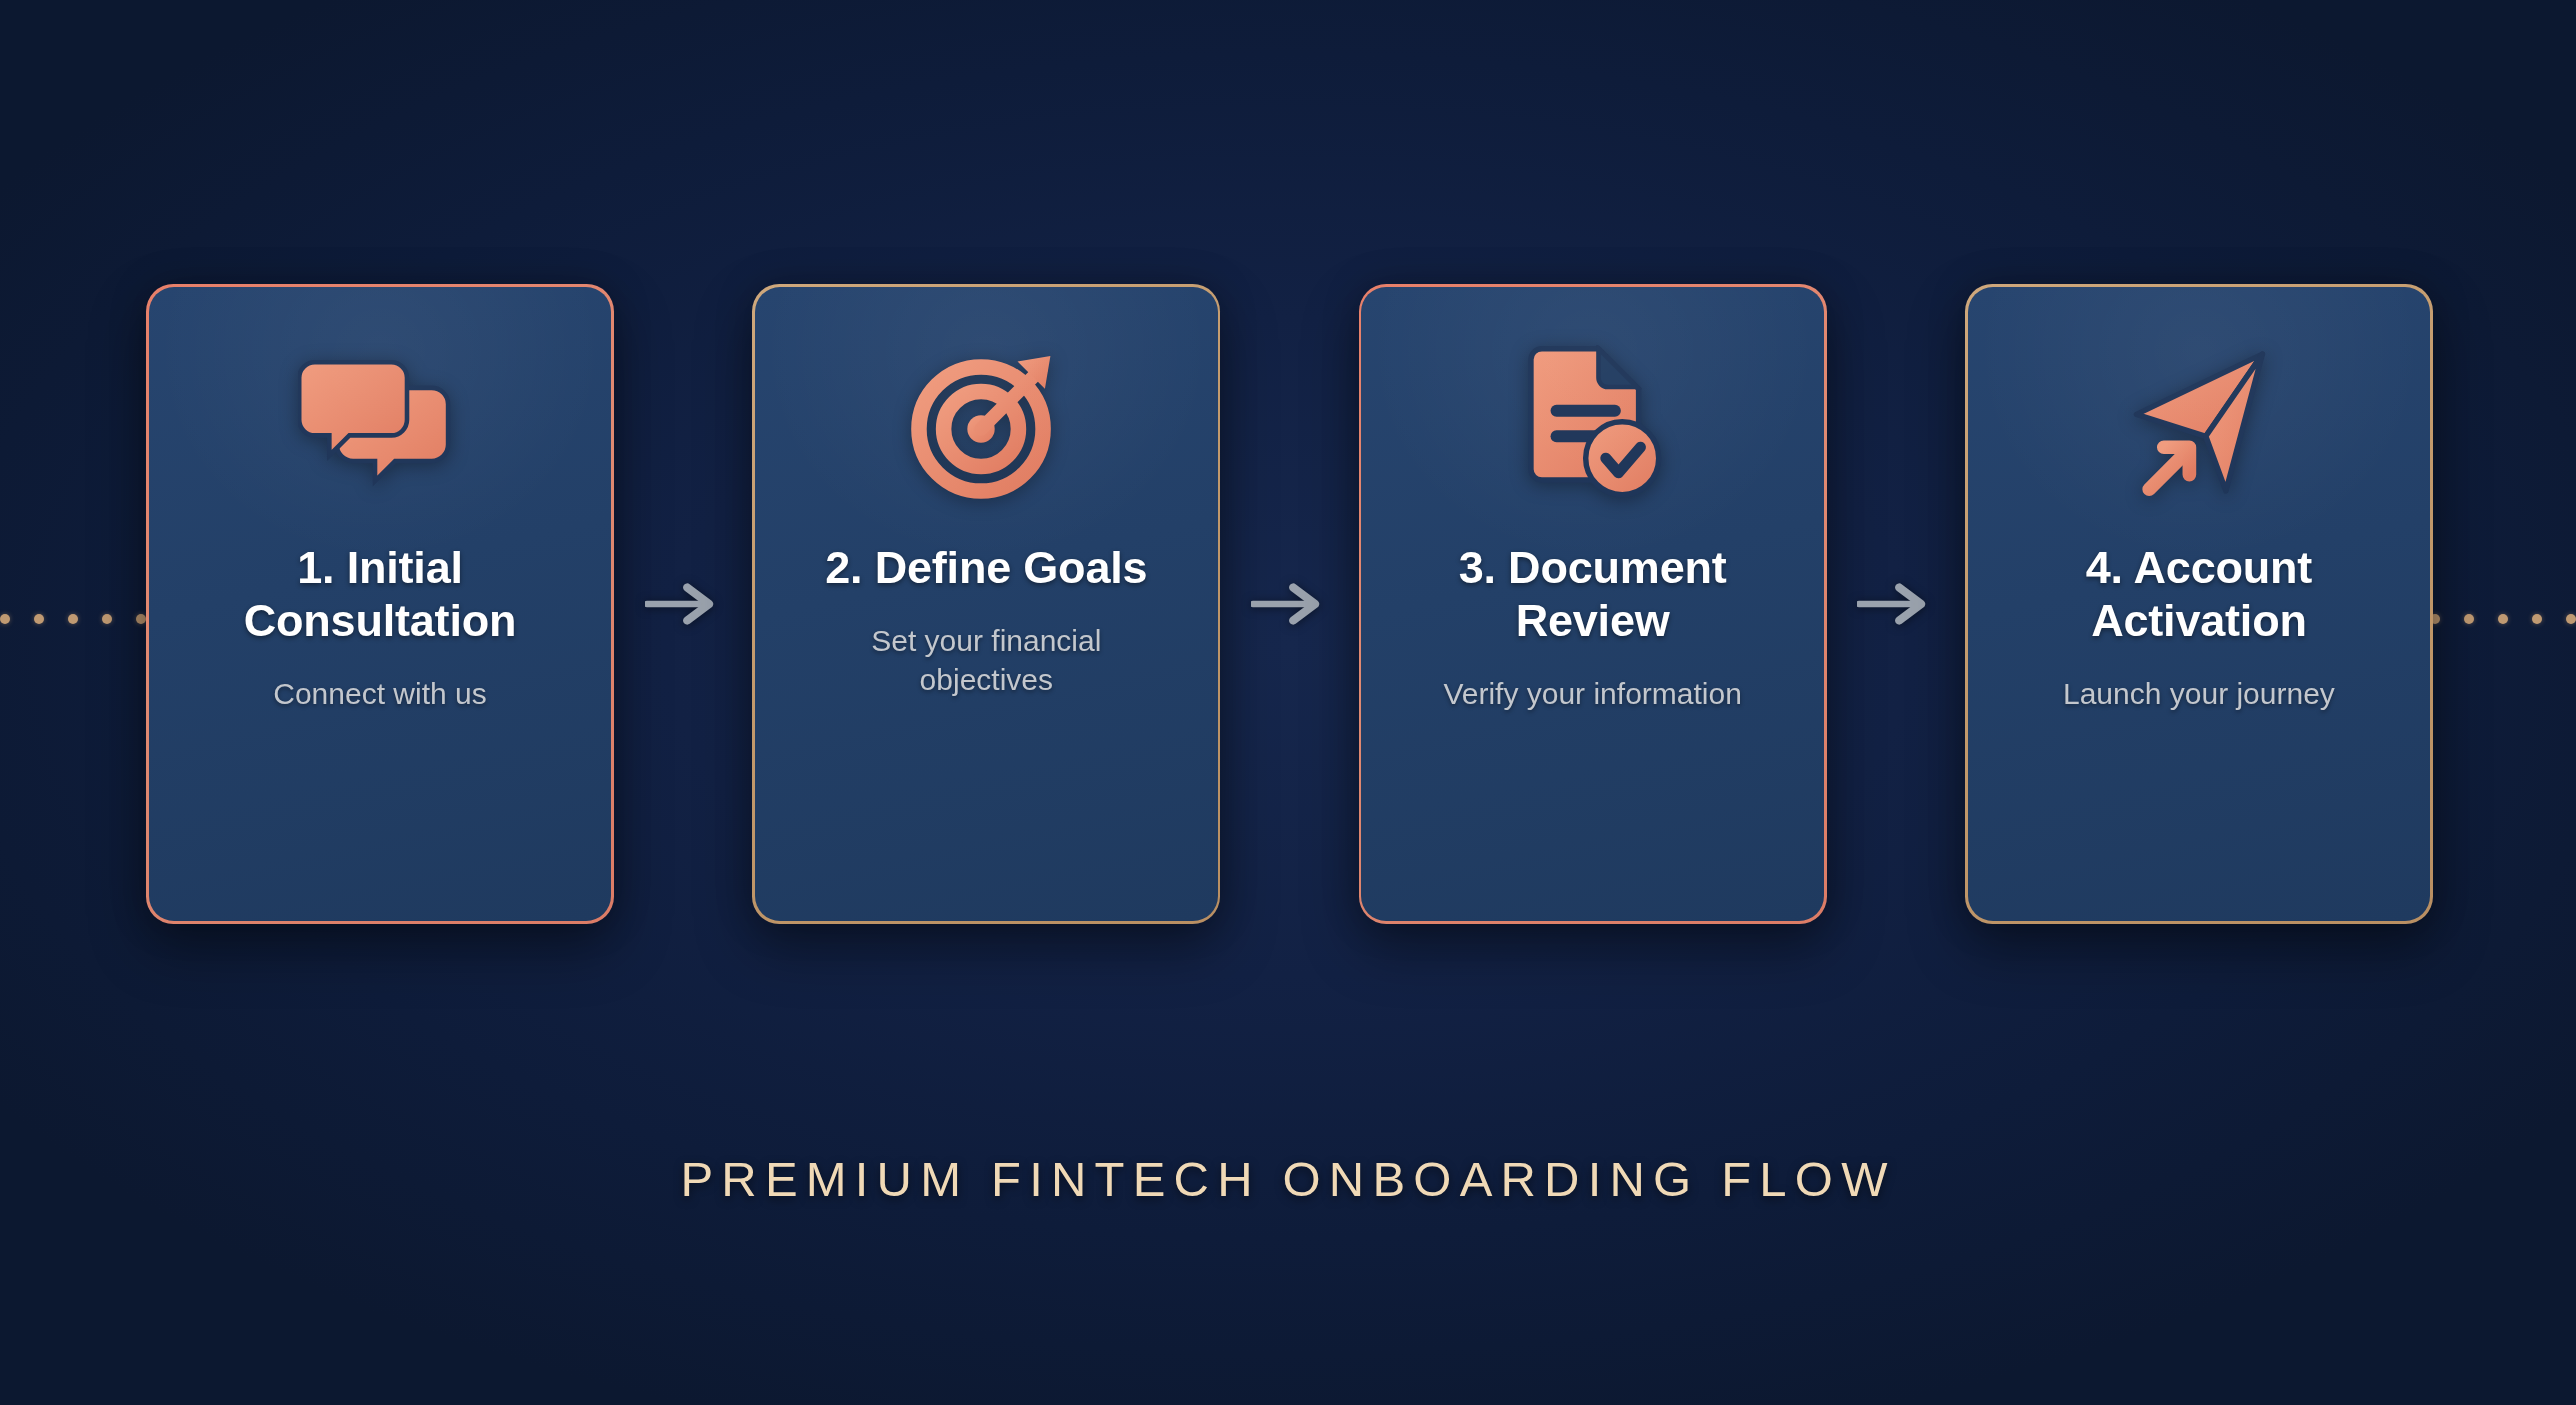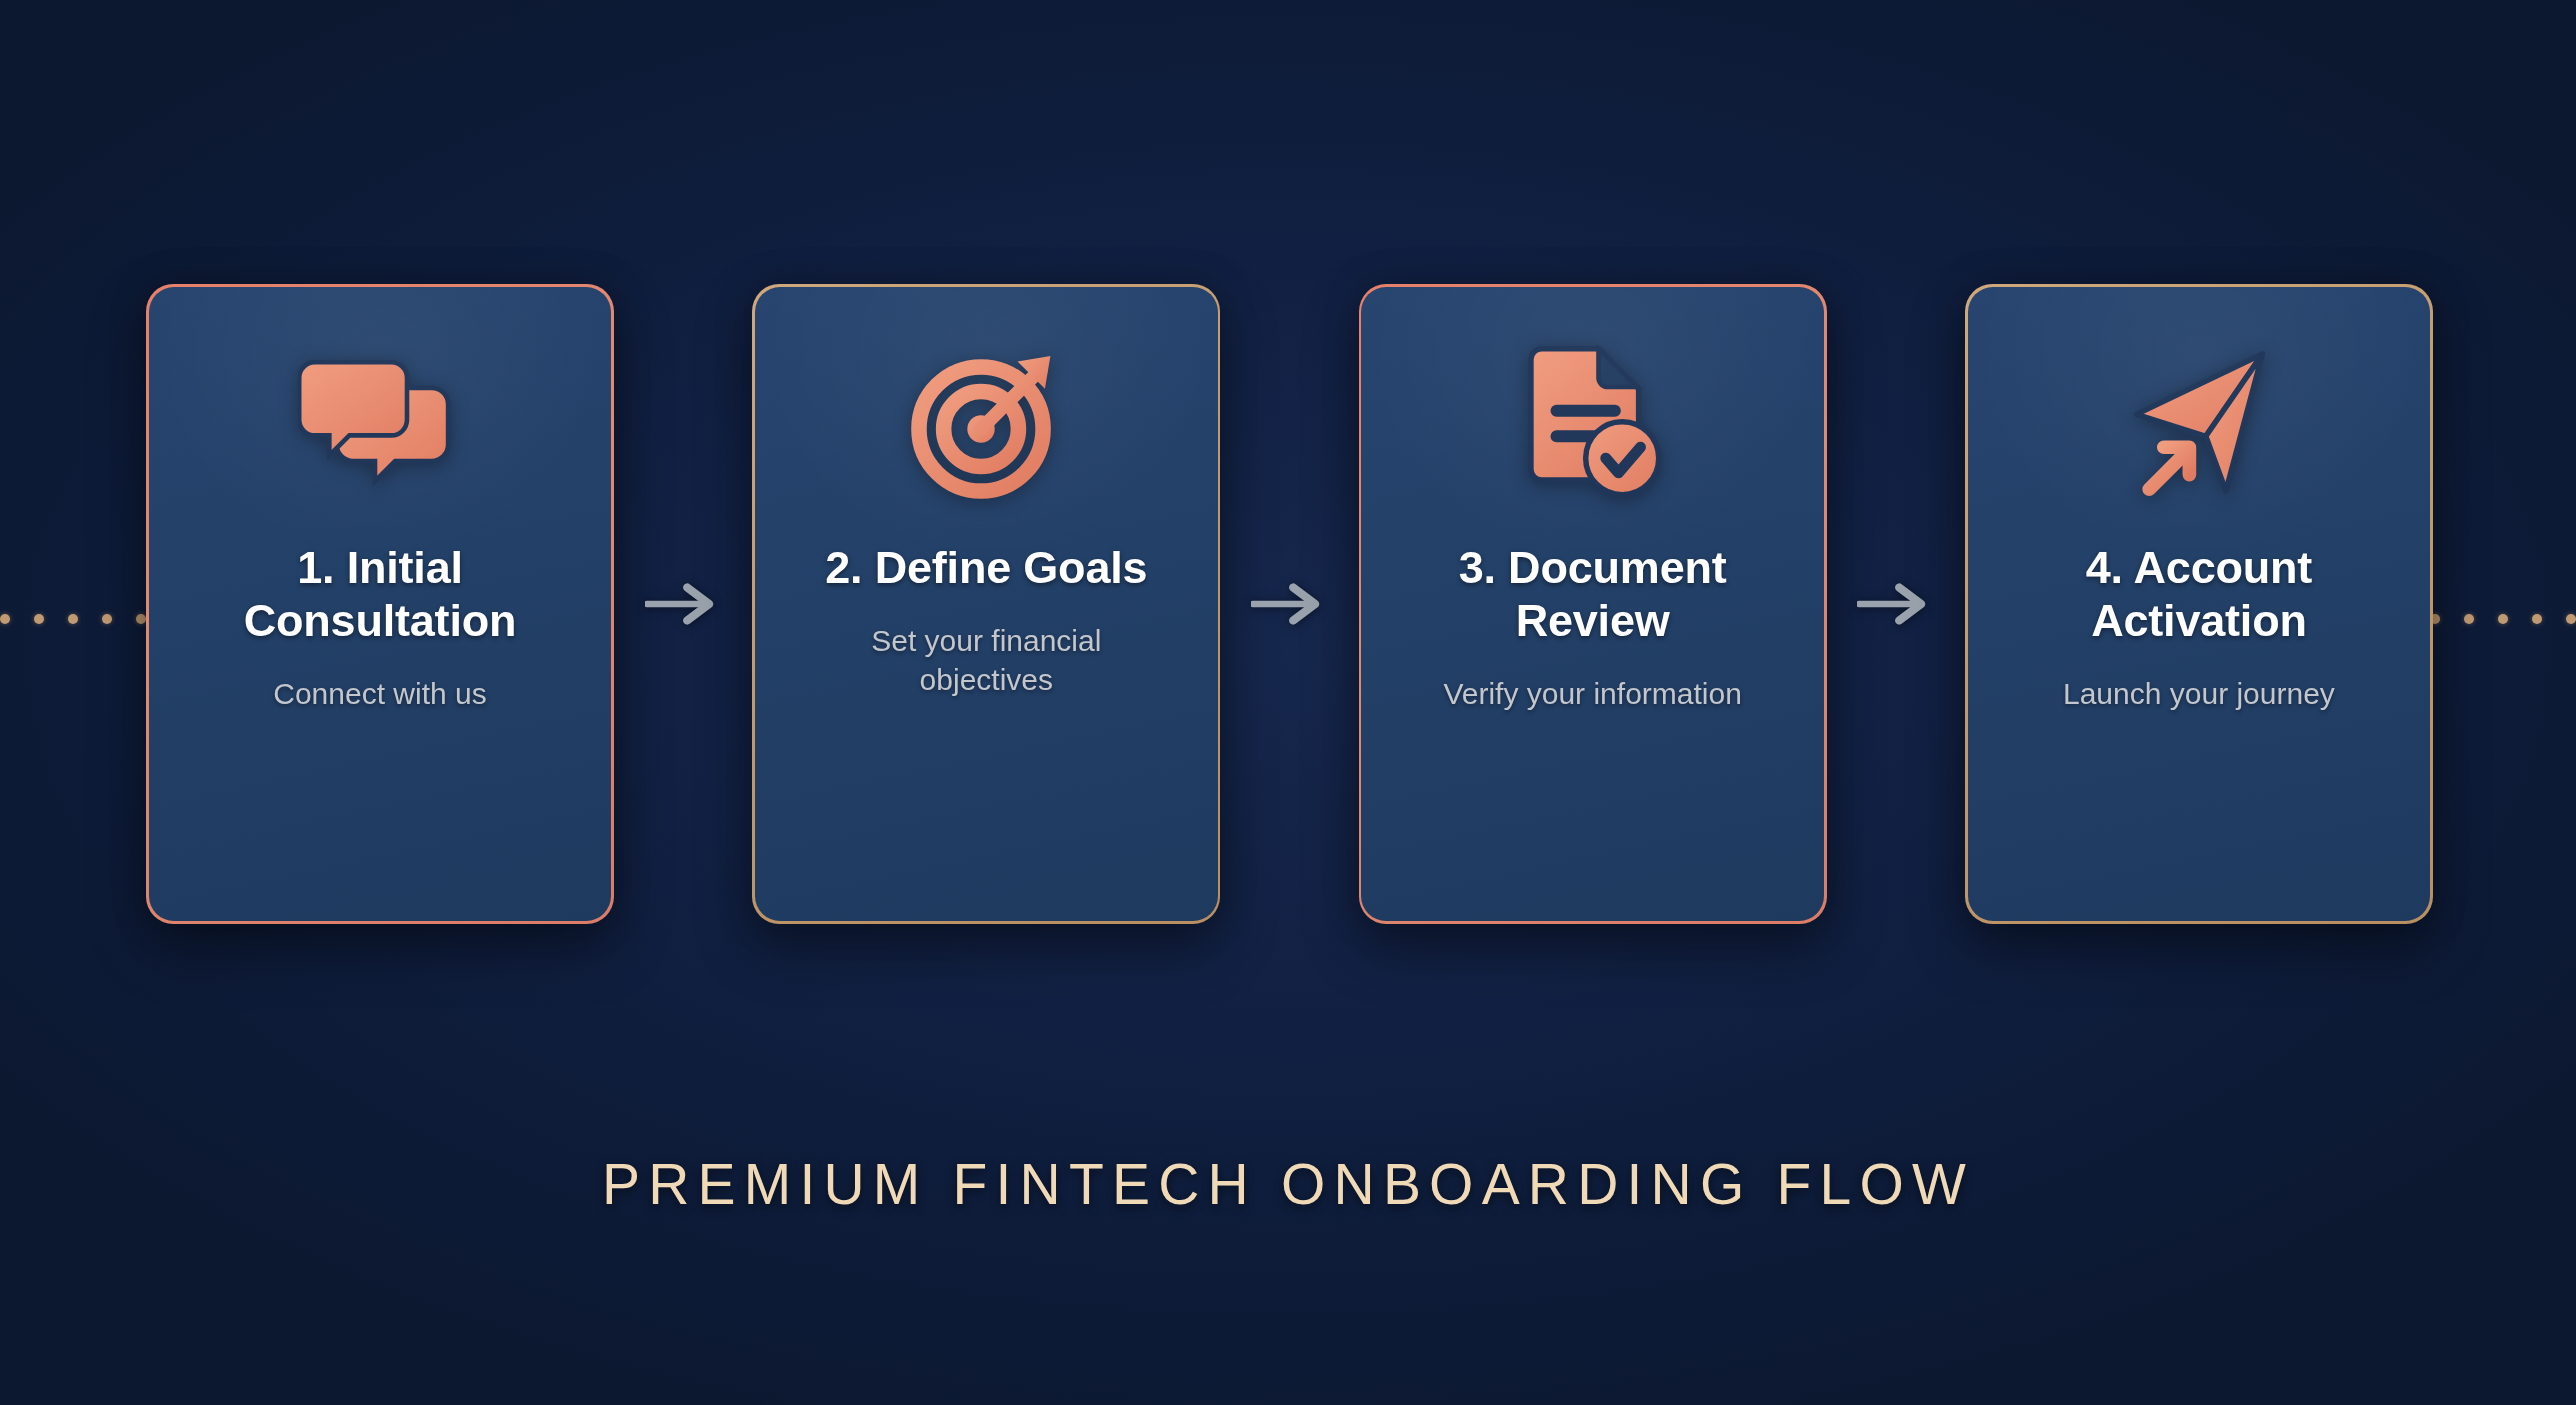--- a/index.html
+++ b/index.html
@@ -138,21 +138,21 @@
   .connector svg { display: block; filter: drop-shadow(0 1.8px 4.6px rgba(0,0,0,0.5)); }
 
   
   #caption {
     position: absolute;
     left: 0;
     right: 0;
     top: 1151px;
     text-align: center;
     color: #f0d9b6;
-    font-size: 57px;
+    font-size: 49px;
     font-weight: normal;
     letter-spacing: 8.2px;
     text-shadow: 0 2.7px 9.1px rgba(0,0,0,0.55);
     white-space: nowrap;
   }
 </style>
 </head>
 <body>
 
 <div id="stage">

